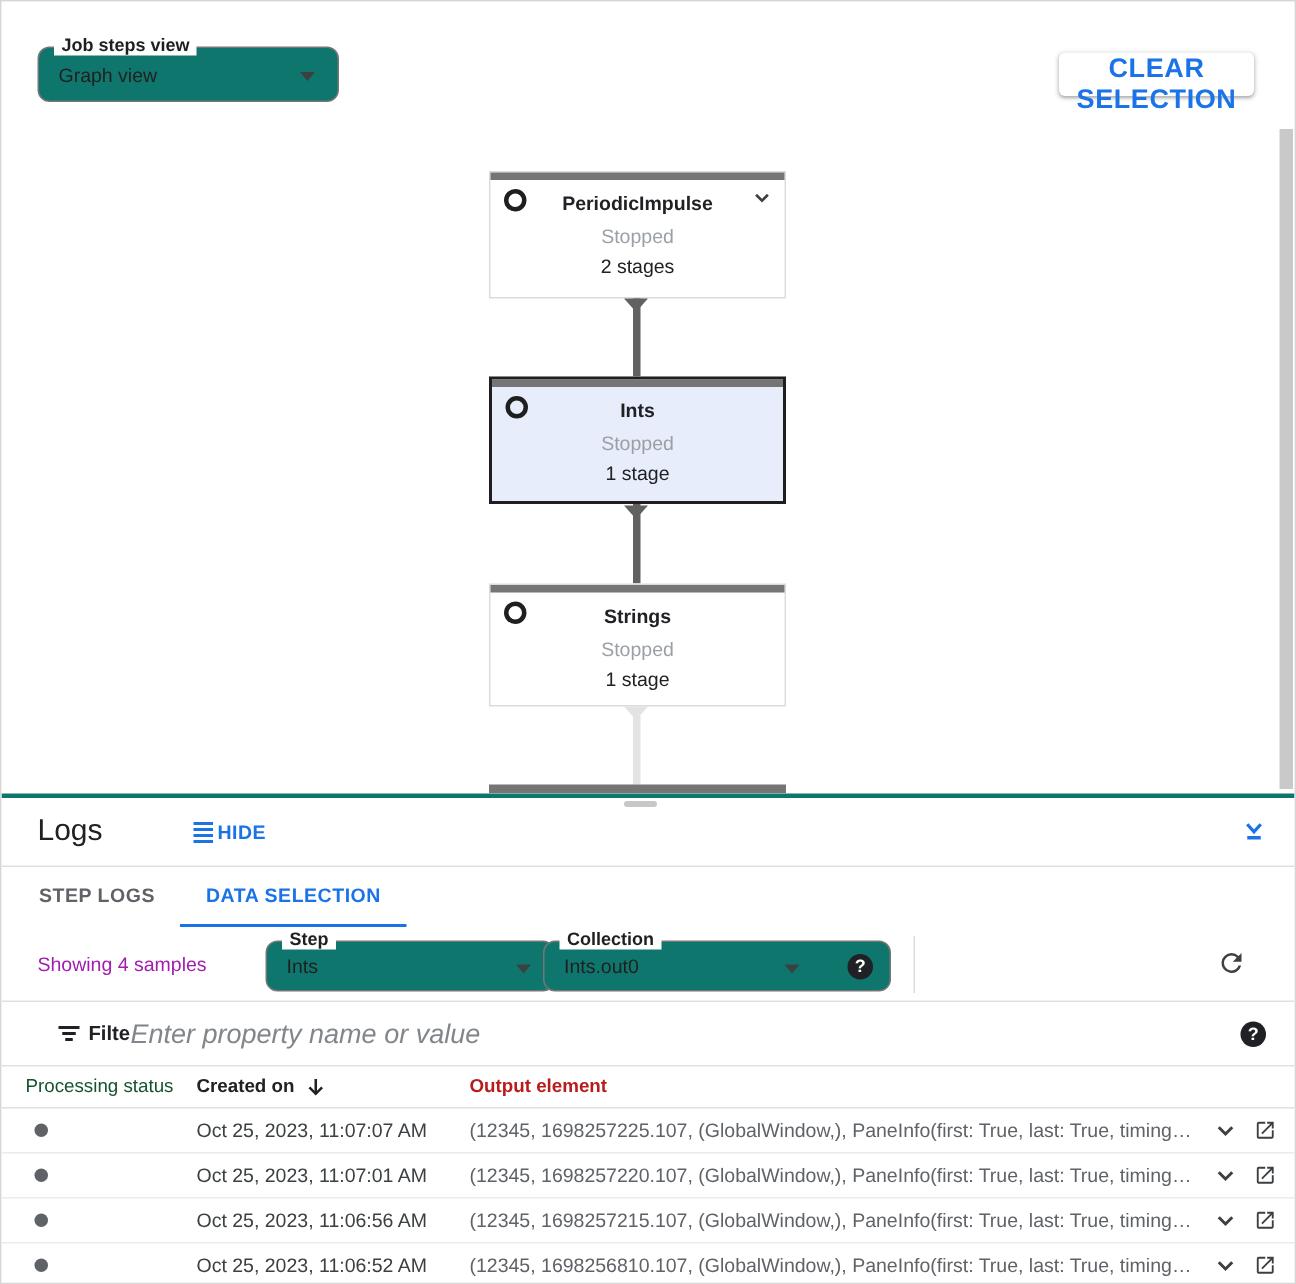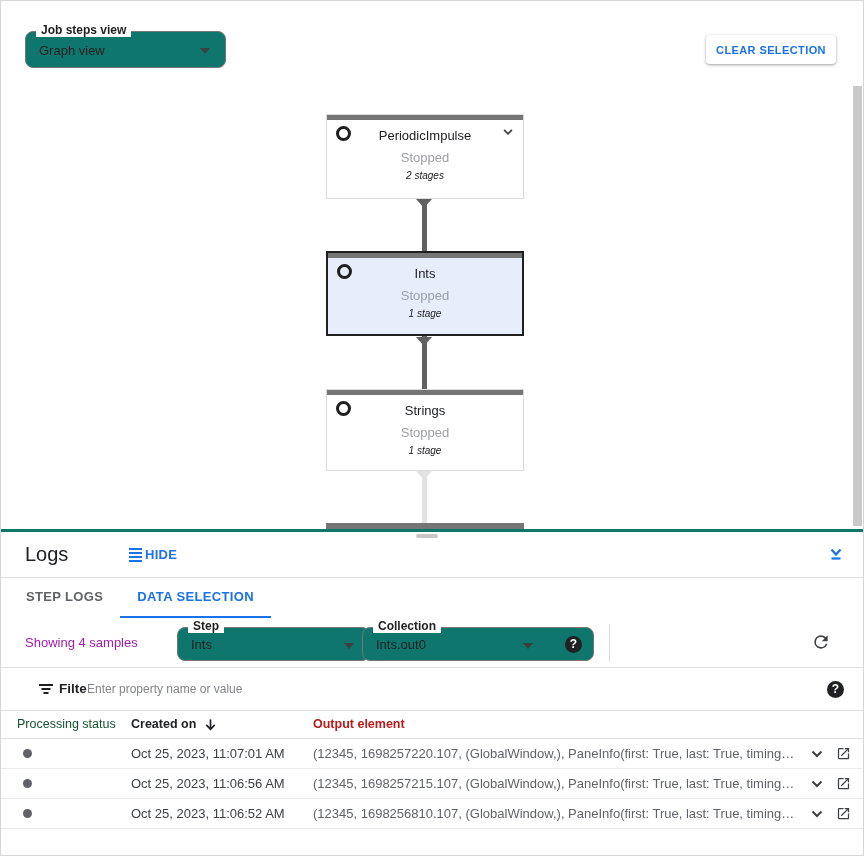--- a/index.html
+++ b/index.html
@@ -16,31 +16,31 @@
   .mselect .mlabel { position:absolute; top:-9px; left:10px; background:#fff; padding:0 5px; font-size:12px; font-weight:700; color:#1f1f1f; white-space:nowrap; }
   .mselect .mvalue { position:absolute; left:13px; top:50%; transform:translateY(-50%); font-size:13px; color:#1f1f1f; white-space:nowrap; }
   .tri-down { position:absolute; width:0; height:0; border-left:5px solid transparent; border-right:5px solid transparent; border-top:6px solid #3c4043; }
 
   .job-steps-select { left:24px; top:30px; width:201px; height:37px; }
   .job-steps-select .tri-down { right:15px; top:16px; }
 
   .clear-selection-btn {
     position:absolute; right:27px; top:34px; width:130px; height:29px;
     background:#fff; border:none; border-radius:4px; color:#1a73e8;
-    font-family:"Liberation Sans", sans-serif; font-size:11px; font-weight:700; letter-spacing:.4px;
+    font-family:"Liberation Sans", sans-serif; font-size:18px; font-weight:700; letter-spacing:.4px;
     box-shadow:0 1px 2px rgba(60,64,67,.3), 0 1px 3px 1px rgba(60,64,67,.15); cursor:pointer;
   }
 
   
   .graph-area { position:absolute; left:0; top:0; width:100%; height:528px; background:#fff; overflow:hidden; }
   .gnode { position:absolute; left:325px; width:198px; background:#fff; border:1px solid #dadce0; text-align:center; }
   .gnode .topbar { position:absolute; left:0; top:0; right:0; height:5px; background:#757575; }
-  .gnode .ntitle { margin-top:13px; font-size:13px; font-weight:400; color:#202124; }
+  .gnode .ntitle { margin-top:13px; font-size:13px; font-weight:700; color:#202124; }
   .gnode .nstatus { margin-top:7px; font-size:13px; color:#9aa0a6; }
-  .gnode .nstages { margin-top:5px; font-size:10px; color:#202124;font-style:italic; }
+  .gnode .nstages { margin-top:5px; font-size:13px; color:#202124; }
   .gnode.selected { background:#e8edfb; border:2px solid #1f1f1f; }
   .ring-icon { position:absolute; left:9px; top:11px; width:15px; height:15px; border:3.5px solid #1f1f1f; border-radius:50%; background:transparent; }
   .node-chevron { position:absolute; right:8px; top:10px; cursor:pointer; }
 
   .edge { position:absolute; width:5px; background:#616161; }
   .edge-arrow { position:absolute; width:0; height:0; border-left:8px solid transparent; border-right:8px solid transparent; }
   .edge.light { background:#e3e3e3; }
 
   .vscrollbar { position:absolute; right:1px; top:85px; width:9px; height:440px; background:#c9c9c9; }
 
@@ -70,21 +70,21 @@
   .controls-divider { position:absolute; left:608px; top:6px; width:1px; height:38px; background:#dadce0; }
   .refresh-btn { position:absolute; right:32px; top:14px; width:20px; height:20px; background:none; border:none; cursor:pointer; padding:0; }
 
   .filter-row { position:absolute; left:0; top:135px; width:100%; height:44px; border-top:1px solid #e0e0e0; border-bottom:1px solid #e0e0e0; }
   .filter-icon { position:absolute; left:38px; top:16px; width:14px; height:12px; }
   .filter-icon i { position:absolute; left:50%; transform:translateX(-50%); height:2px; background:#202124; display:block; }
   .filter-icon i:nth-child(1){ top:0; width:14px; }
   .filter-icon i:nth-child(2){ top:4px; width:9px; }
   .filter-icon i:nth-child(3){ top:8px; width:5px; }
   .filter-label { position:absolute; left:58px; top:0; line-height:42px; font-size:13.5px; font-weight:700; color:#202124; }
-  .filter-input { position:absolute; left:86px; top:6px; width:700px; height:30px; border:none; outline:none; font-size:12px; font-family:"Liberation Sans", sans-serif; color:#be185d; }
+  .filter-input { position:absolute; left:86px; top:6px; width:700px; height:30px; border:none; outline:none; font-size:18px; font-family:"Liberation Sans", sans-serif; color:#be185d;font-style:italic; }
   .filter-input::placeholder { color:#80868b; opacity:1; }
   .filter-help { position:absolute; right:19px; top:13px; }
 
   .table-header { position:absolute; left:0; top:179px; width:100%; height:28px; border-bottom:1px solid #e0e0e0; font-size:12.5px; }
   .th { position:absolute; top:0; line-height:27px; white-space:nowrap; }
   .th-status { left:16px; color:#14532d; font-weight:400; cursor:pointer; }
   .th-created { left:130px; color:#202124; font-weight:700; cursor:pointer; }
   .th-output { left:312px; color:#b91c1c; font-weight:700; cursor:pointer; }
   .sort-icon { position:absolute; left:202px; top:6px; cursor:pointer; }
 
@@ -223,20 +223,31 @@
         <svg width="15" height="15" viewBox="0 0 16 16">
             <line x1="8" y1="2.5" x2="8" y2="13" stroke="#202124" stroke-width="1.8"></line>
             <polyline points="3.5,8.5 8,13 12.5,8.5" fill="none" stroke="#202124" stroke-width="1.8"></polyline>
           </svg>
       </span>
       <span class="th th-output">Output element</span>
     </div>
 
     <div class="table-rows">
 
+      <div class="trow">
+        <span class="status-dot"></span>
+        <span class="cell-created">Oct 25, 2023, 11:07:07 AM</span>
+        <span class="cell-output">(12345, 1698257225.107, (GlobalWindow,), PaneInfo(first: True, last: True, timing…</span>
+        <span class="row-expand"><svg width="16" height="16" viewBox="0 0 16 16">
+              <polyline points="3.5,5.5 8,10 12.5,5.5" fill="none" stroke="#3c4043" stroke-width="2"></polyline>
+            </svg></span>
+        <span class="row-open"><svg width="15" height="15" viewBox="0 0 24 24">
+              <path d="M19 19H5V5h7V3H5a2 2 0 0 0-2 2v14a2 2 0 0 0 2 2h14c1.1 0 2-.9 2-2v-7h-2v7zM14 3v2h3.59l-9.83 9.83 1.41 1.41L19 6.41V10h2V3h-7z" fill="#3c4043"></path>
+            </svg></span>
+      </div>
 
       <div class="trow">
         <span class="status-dot"></span>
         <span class="cell-created">Oct 25, 2023, 11:07:01 AM</span>
         <span class="cell-output">(12345, 1698257220.107, (GlobalWindow,), PaneInfo(first: True, last: True, timing…</span>
         <span class="row-expand"><svg width="16" height="16" viewBox="0 0 16 16">
               <polyline points="3.5,5.5 8,10 12.5,5.5" fill="none" stroke="#3c4043" stroke-width="2"></polyline>
             </svg></span>
         <span class="row-open"><svg width="15" height="15" viewBox="0 0 24 24">
               <path d="M19 19H5V5h7V3H5a2 2 0 0 0-2 2v14a2 2 0 0 0 2 2h14c1.1 0 2-.9 2-2v-7h-2v7zM14 3v2h3.59l-9.83 9.83 1.41 1.41L19 6.41V10h2V3h-7z" fill="#3c4043"></path>

